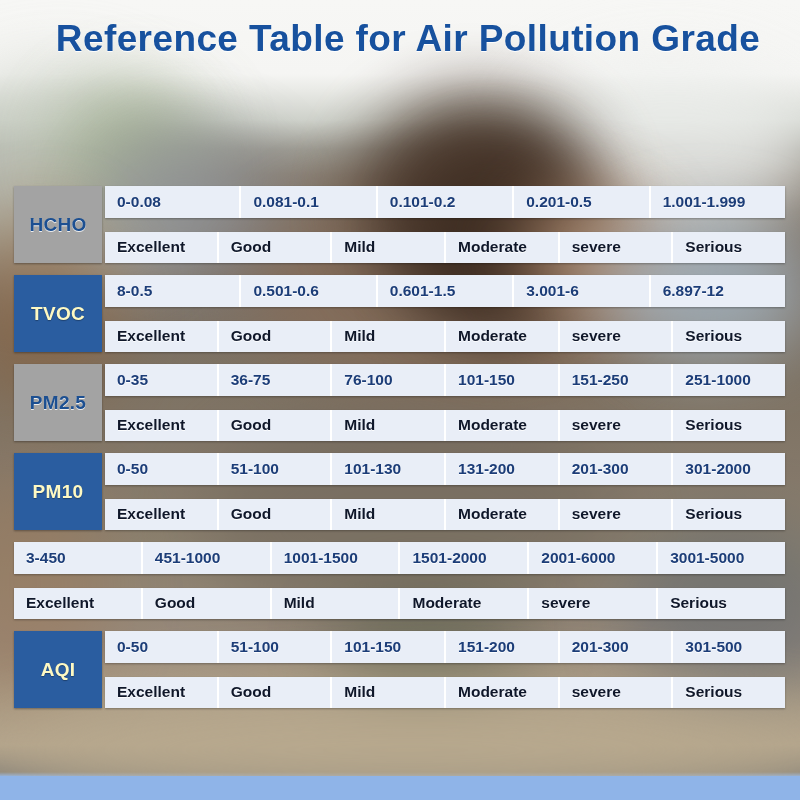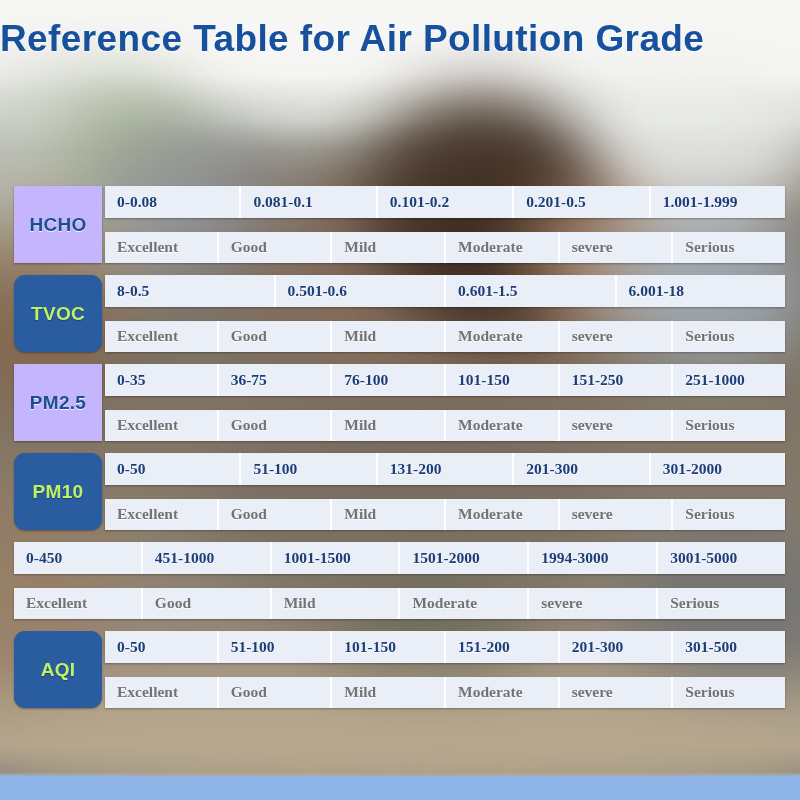--- a/index.html
+++ b/index.html
@@ -78,25 +78,26 @@
     position: absolute;
     left: 0; right: 0;
     bottom: 0;
     height: 24px;
     background: #8fb4e8;
   }
 
   
   #title-bar {
     position: absolute;
-    top: 0; left: 0; right: 0;
+    top: 0; left: 16px; right: 0;
     height: 78px;
     z-index: 3;
     display: flex;
     align-items: center;
+    justify-content: center;
   }
   #page-title {
     font-size: 37px;
     font-weight: bold;
     color: #17519e;
     letter-spacing: .4px;
     white-space: nowrap;
     text-shadow: 0 1px 0 rgba(255,255,255,.9);
   }
 
@@ -124,39 +125,37 @@
     flex: 0 0 88px;
     display: flex;
     align-items: center;
     justify-content: center;
     font-size: 19px;
     font-weight: bold;
     letter-spacing: .3px;
     box-shadow: 0 1px 2px rgba(0,0,0,.35);
   }
   .row-label.light {
-    background: #c4b5fd;
+    background: #a3a3a3;
     color: #1c4f91;
     text-shadow: 0 1px 0 rgba(255,255,255,.8);
     text-align: right;
   }
   .row-label.blue {
     background: #2a5da0;
-    color: #bef264;
+    color: #fef9c3;
     text-shadow: 0 1px 1px rgba(0,0,0,.3);
-    border-radius: 11px;
   }
 
   
   .row-body {
     flex: 1 1 auto;
     display: flex;
     flex-direction: column;
     row-gap: 14px;
-    font-family: Liberation Serif, serif;
   }
 
   .cells {
     flex: 1 1 0;
     display: flex;
     background: #e9eef7;
     box-shadow: 0 1px 2px rgba(0,0,0,.3);
   }
 
   .cell {
@@ -169,21 +168,21 @@
     font-weight: bold;
     white-space: nowrap;
     border-right: 2px solid #ffffff;
     text-shadow: 0 1px 0 rgba(255,255,255,.85);
     overflow: hidden;
   }
   .cell:last-child { border-right: none; }
 
   .cells.grades .cell {
     font-weight: bold;
-    color: #737373;
+    color: #0f172a;
   }
 </style>
 </head>
 <body>
 
 <div id="backdrop">
   <div class="bg-base"></div>
   <div class="blob blob-wall-left"></div>
   <div class="blob blob-plant"></div>
   <div class="blob blob-window"></div>
@@ -227,21 +226,22 @@
         </div>
       </div>
     </div>
     <div class="grade-row">
       <div class="row-label blue">TVOC</div>
       <div class="row-body">
         <div class="cells ranges">
           <div class="cell">8-0.5</div>
           <div class="cell">0.501-0.6</div>
           <div class="cell">0.601-1.5</div>
-          <div class="cell">6.001-18</div>
+          <div class="cell">3.001-6</div>
+          <div class="cell">6.897-12</div>
         </div>
         <div class="cells grades">
           <div class="cell">Excellent</div>
           <div class="cell">Good</div>
           <div class="cell">Mild</div>
           <div class="cell">Moderate</div>
           <div class="cell">severe</div>
           <div class="cell">Serious</div>
         </div>
       </div>
@@ -266,42 +266,43 @@
           <div class="cell">Serious</div>
         </div>
       </div>
     </div>
     <div class="grade-row">
       <div class="row-label blue">PM10</div>
       <div class="row-body">
         <div class="cells ranges">
           <div class="cell">0-50</div>
           <div class="cell">51-100</div>
+          <div class="cell">101-130</div>
           <div class="cell">131-200</div>
           <div class="cell">201-300</div>
           <div class="cell">301-2000</div>
         </div>
         <div class="cells grades">
           <div class="cell">Excellent</div>
           <div class="cell">Good</div>
           <div class="cell">Mild</div>
           <div class="cell">Moderate</div>
           <div class="cell">severe</div>
           <div class="cell">Serious</div>
         </div>
       </div>
     </div>
     <div class="grade-row">
       <div class="row-body">
         <div class="cells ranges">
-          <div class="cell">0-450</div>
+          <div class="cell">3-450</div>
           <div class="cell">451-1000</div>
           <div class="cell">1001-1500</div>
           <div class="cell">1501-2000</div>
-          <div class="cell">1994-3000</div>
+          <div class="cell">2001-6000</div>
           <div class="cell">3001-5000</div>
         </div>
         <div class="cells grades">
           <div class="cell">Excellent</div>
           <div class="cell">Good</div>
           <div class="cell">Mild</div>
           <div class="cell">Moderate</div>
           <div class="cell">severe</div>
           <div class="cell">Serious</div>
         </div>

